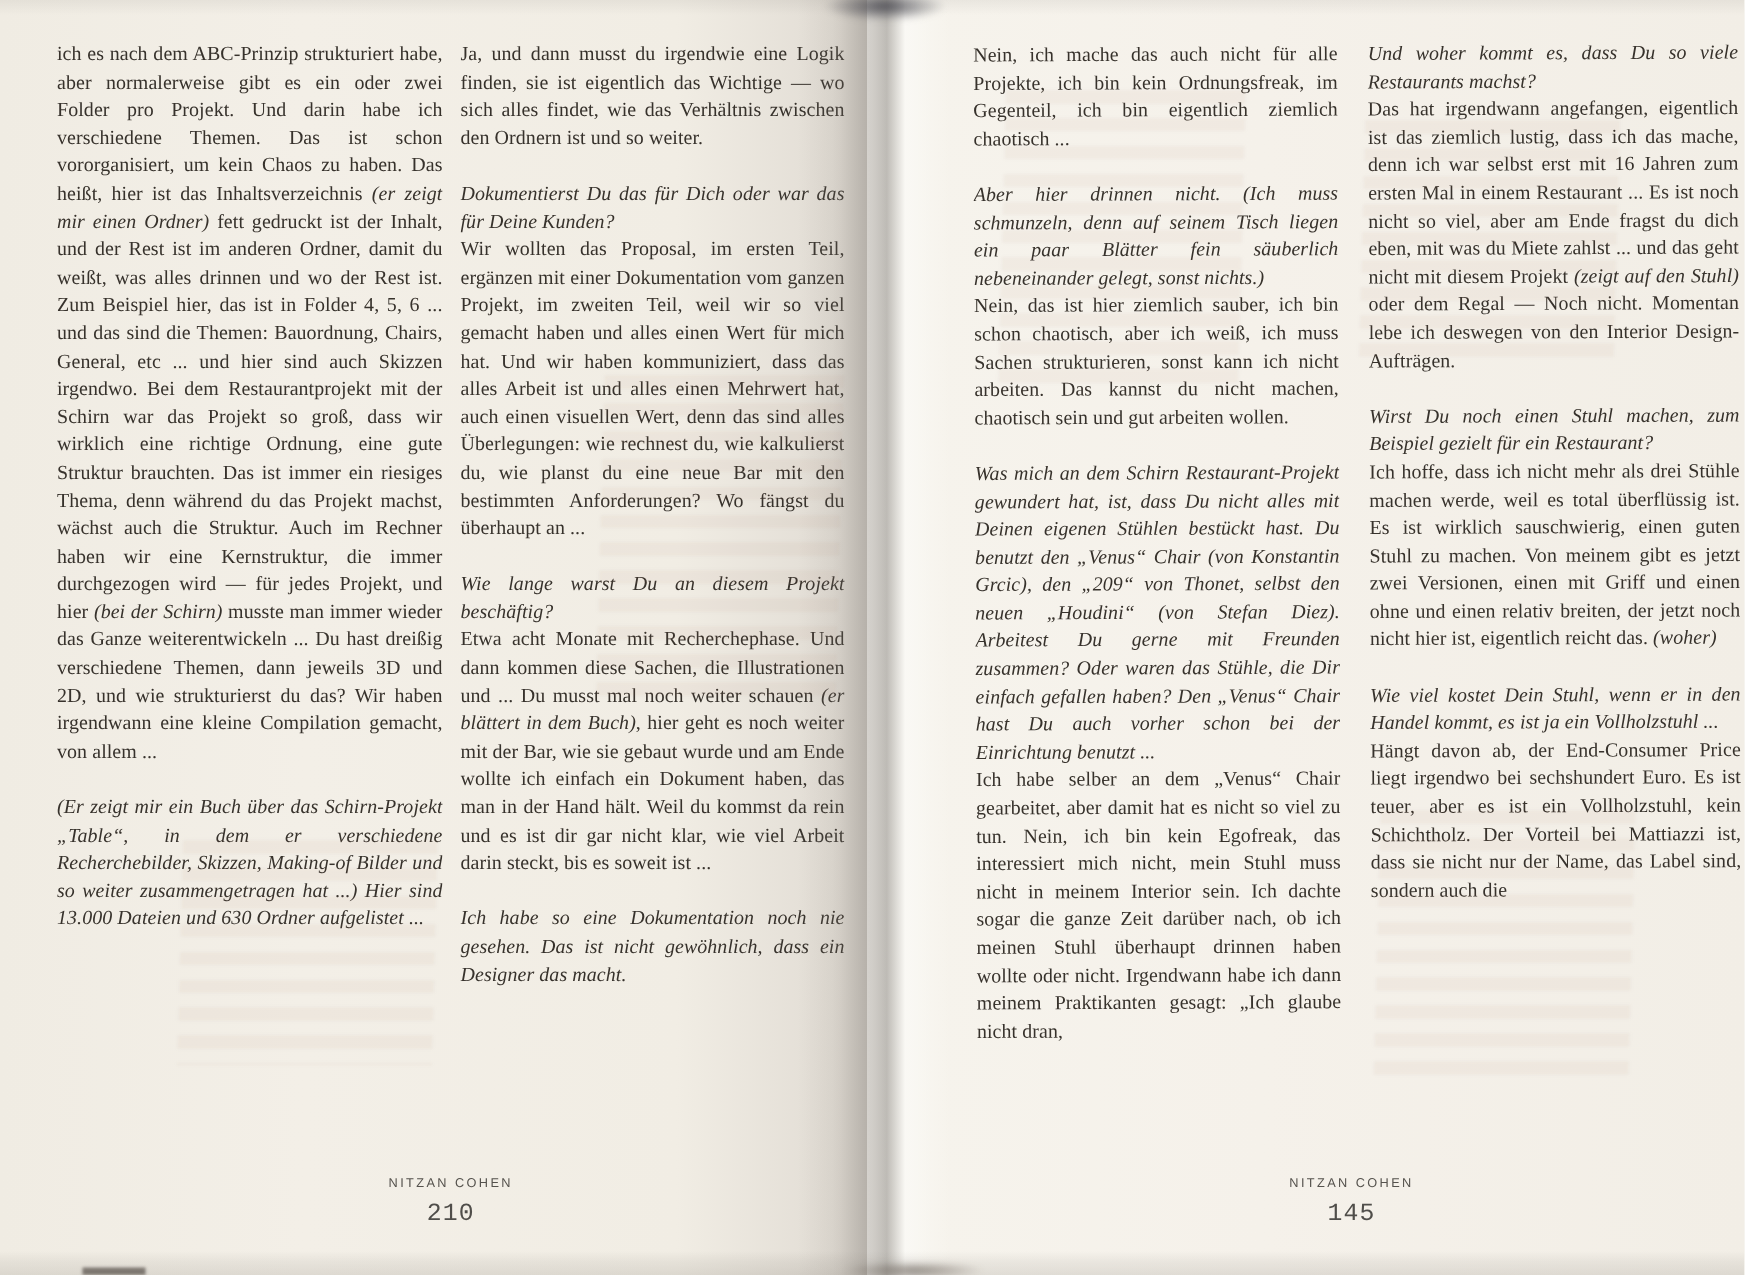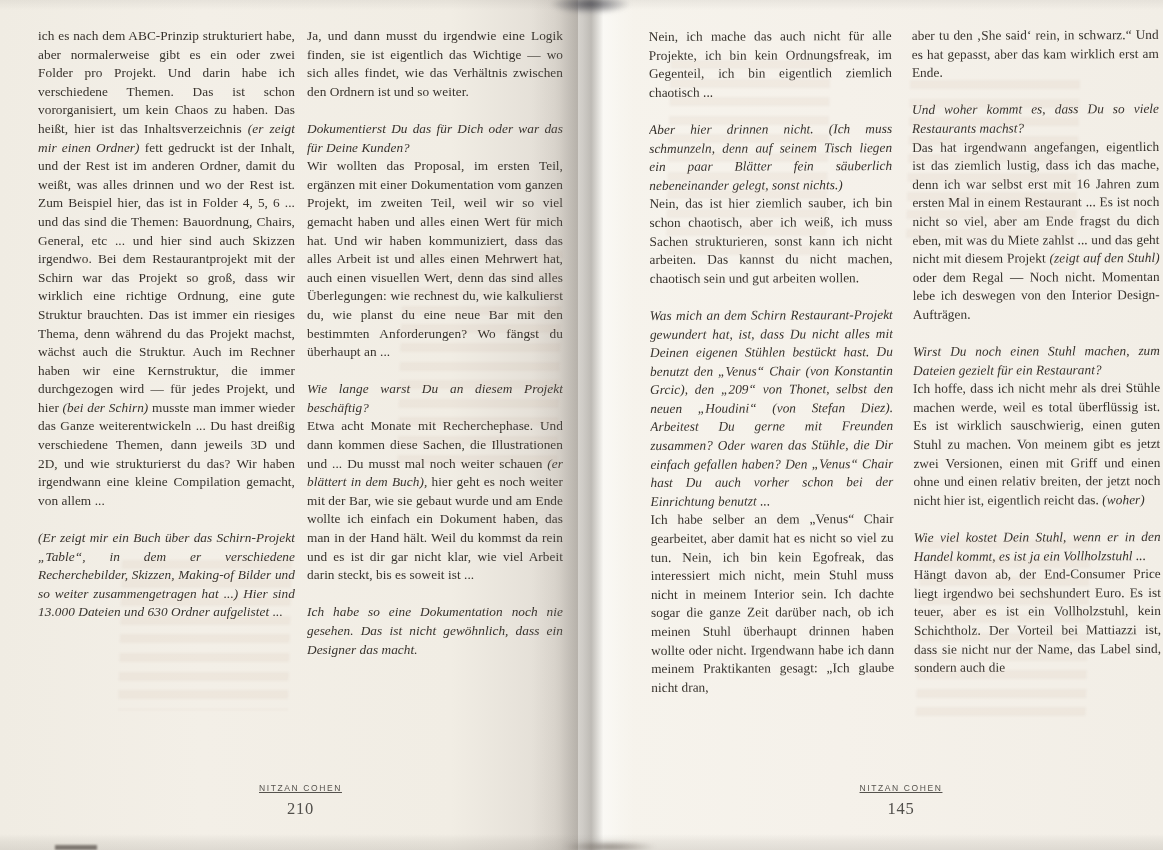--- a/index.html
+++ b/index.html
@@ -37,24 +37,23 @@
   .col .para:first-child { margin-top: 0; }
   .it { font-style: italic; }
   .rm { font-style: normal; }
   .footer { position: absolute; text-align: center; }
   .page.left .footer  { left: 38px; width: 525px; top: 783px; }
   .page.right .footer { left: 68px; width: 510px; top: 783px; }
   .running {
     font-family: "Liberation Sans", sans-serif;
     font-size: 8.5px; letter-spacing: 1.6px;
     color: #55524d;
-    text-decoration: underline;
   }
   .pagenum {
-    font-family: Liberation Serif, serif;
+    font-family: Liberation Mono, monospace;
     font-size: 16.5px; letter-spacing: 0.8px;
     color: #504e4a; margin-top: 6px;
   }
   
   .spine {
     position: absolute; top: 0; left: 532px; width: 102px; height: 850px;
     pointer-events: none;
     background: linear-gradient(90deg,
       rgba(160,154,146,0)   0%,
       rgba(150,144,136,0.16) 28%,
@@ -128,24 +127,23 @@
   <div class="page right">
     <div class="text-block">
       <div class="col">
           <p class="para a"><span class="rm">Nein, ich mache das auch nicht für alle Projekte, ich bin kein Ordnungsfreak, im Gegenteil, ich bin eigentlich ziemlich chaotisch ...</span></p>
           <p class="para q"><span class="it">Aber hier drinnen nicht. (Ich muss schmunzeln, denn auf seinem Tisch liegen ein paar Blätter fein säuberlich nebeneinander gelegt, sonst nichts.)</span></p>
           <p class="para a"><span class="rm">Nein, das ist hier ziemlich sauber, ich bin schon chaotisch, aber ich weiß, ich muss Sachen strukturieren, sonst kann ich nicht arbeiten. Das kannst du nicht machen, chaotisch sein und gut arbeiten wollen.</span></p>
           <p class="para q"><span class="it">Was mich an dem Schirn Restaurant-Projekt gewundert hat, ist, dass Du nicht alles mit Deinen eigenen Stühlen bestückt hast. Du benutzt den „Venus“ Chair (von Konstantin Grcic), den „209“ von Thonet, selbst den neuen „Houdini“ (von Stefan Diez). Arbeitest Du gerne mit Freunden zusammen? Oder waren das Stühle, die Dir einfach gefallen haben? Den „Venus“ Chair hast Du auch vorher schon bei der Einrichtung benutzt ...</span></p>
           <p class="para a"><span class="rm">Ich habe selber an dem „Venus“ Chair gearbeitet, aber damit hat es nicht so viel zu tun. Nein, ich bin kein Egofreak, das interessiert mich nicht, mein Stuhl muss nicht in meinem Interior sein. Ich dachte sogar die ganze Zeit darüber nach, ob ich meinen Stuhl überhaupt drinnen haben wollte oder nicht. Irgendwann habe ich dann meinem Praktikanten gesagt: „Ich glaube nicht dran,</span></p>
         </div>
       <div class="col">
-          <p class="para a"><span class="rm">aber tu den ‚She said‘ rein, in schwarz.“ Und es hat gepasst, aber das kam wirklich erst am Ende.</span></p>
           <p class="para q"><span class="it">Und woher kommt es, dass Du so viele Restaurants machst?</span></p>
           <p class="para a"><span class="rm">Das hat irgendwann angefangen, eigentlich ist das ziemlich lustig, dass ich das mache, denn ich war selbst erst mit 16 Jahren zum ersten Mal in einem Restaurant ... Es ist noch nicht so viel, aber am Ende fragst du dich eben, mit was du Miete zahlst ... und das geht nicht mit diesem Projekt </span><span class="it">(zeigt auf den Stuhl)</span><span class="rm"> oder dem Regal — Noch nicht. Momentan lebe ich deswegen von den Interior Design-Aufträgen.</span></p>
-          <p class="para q"><span class="it">Wirst Du noch einen Stuhl machen, zum Dateien gezielt für ein Restaurant?</span></p>
+          <p class="para q"><span class="it">Wirst Du noch einen Stuhl machen, zum Beispiel gezielt für ein Restaurant?</span></p>
           <p class="para a"><span class="rm">Ich hoffe, dass ich nicht mehr als drei Stühle machen werde, weil es total überflüssig ist. Es ist wirklich sauschwierig, einen guten Stuhl zu machen. Von meinem gibt es jetzt zwei Versionen, einen mit Griff und einen ohne und einen relativ breiten, der jetzt noch nicht hier ist, eigentlich reicht das. </span><span class="it">(woher)</span></p>
           <p class="para q"><span class="it">Wie viel kostet Dein Stuhl, wenn er in den Handel kommt, es ist ja ein Vollholzstuhl ...</span></p>
           <p class="para a"><span class="rm">Hängt davon ab, der End-Consumer Price liegt irgendwo bei sechshundert Euro. Es ist teuer, aber es ist ein Vollholzstuhl, kein Schichtholz. Der Vorteil bei Mattiazzi ist, dass sie nicht nur der Name, das Label sind, sondern auch die</span></p>
         </div>
     </div>
     <div class="footer">
       <div class="running">NITZAN COHEN</div>
       <div class="pagenum">145</div>
     </div>
     <div class="bleed" style="left:90px; top:60px; width:160px; height:200px;"></div>

